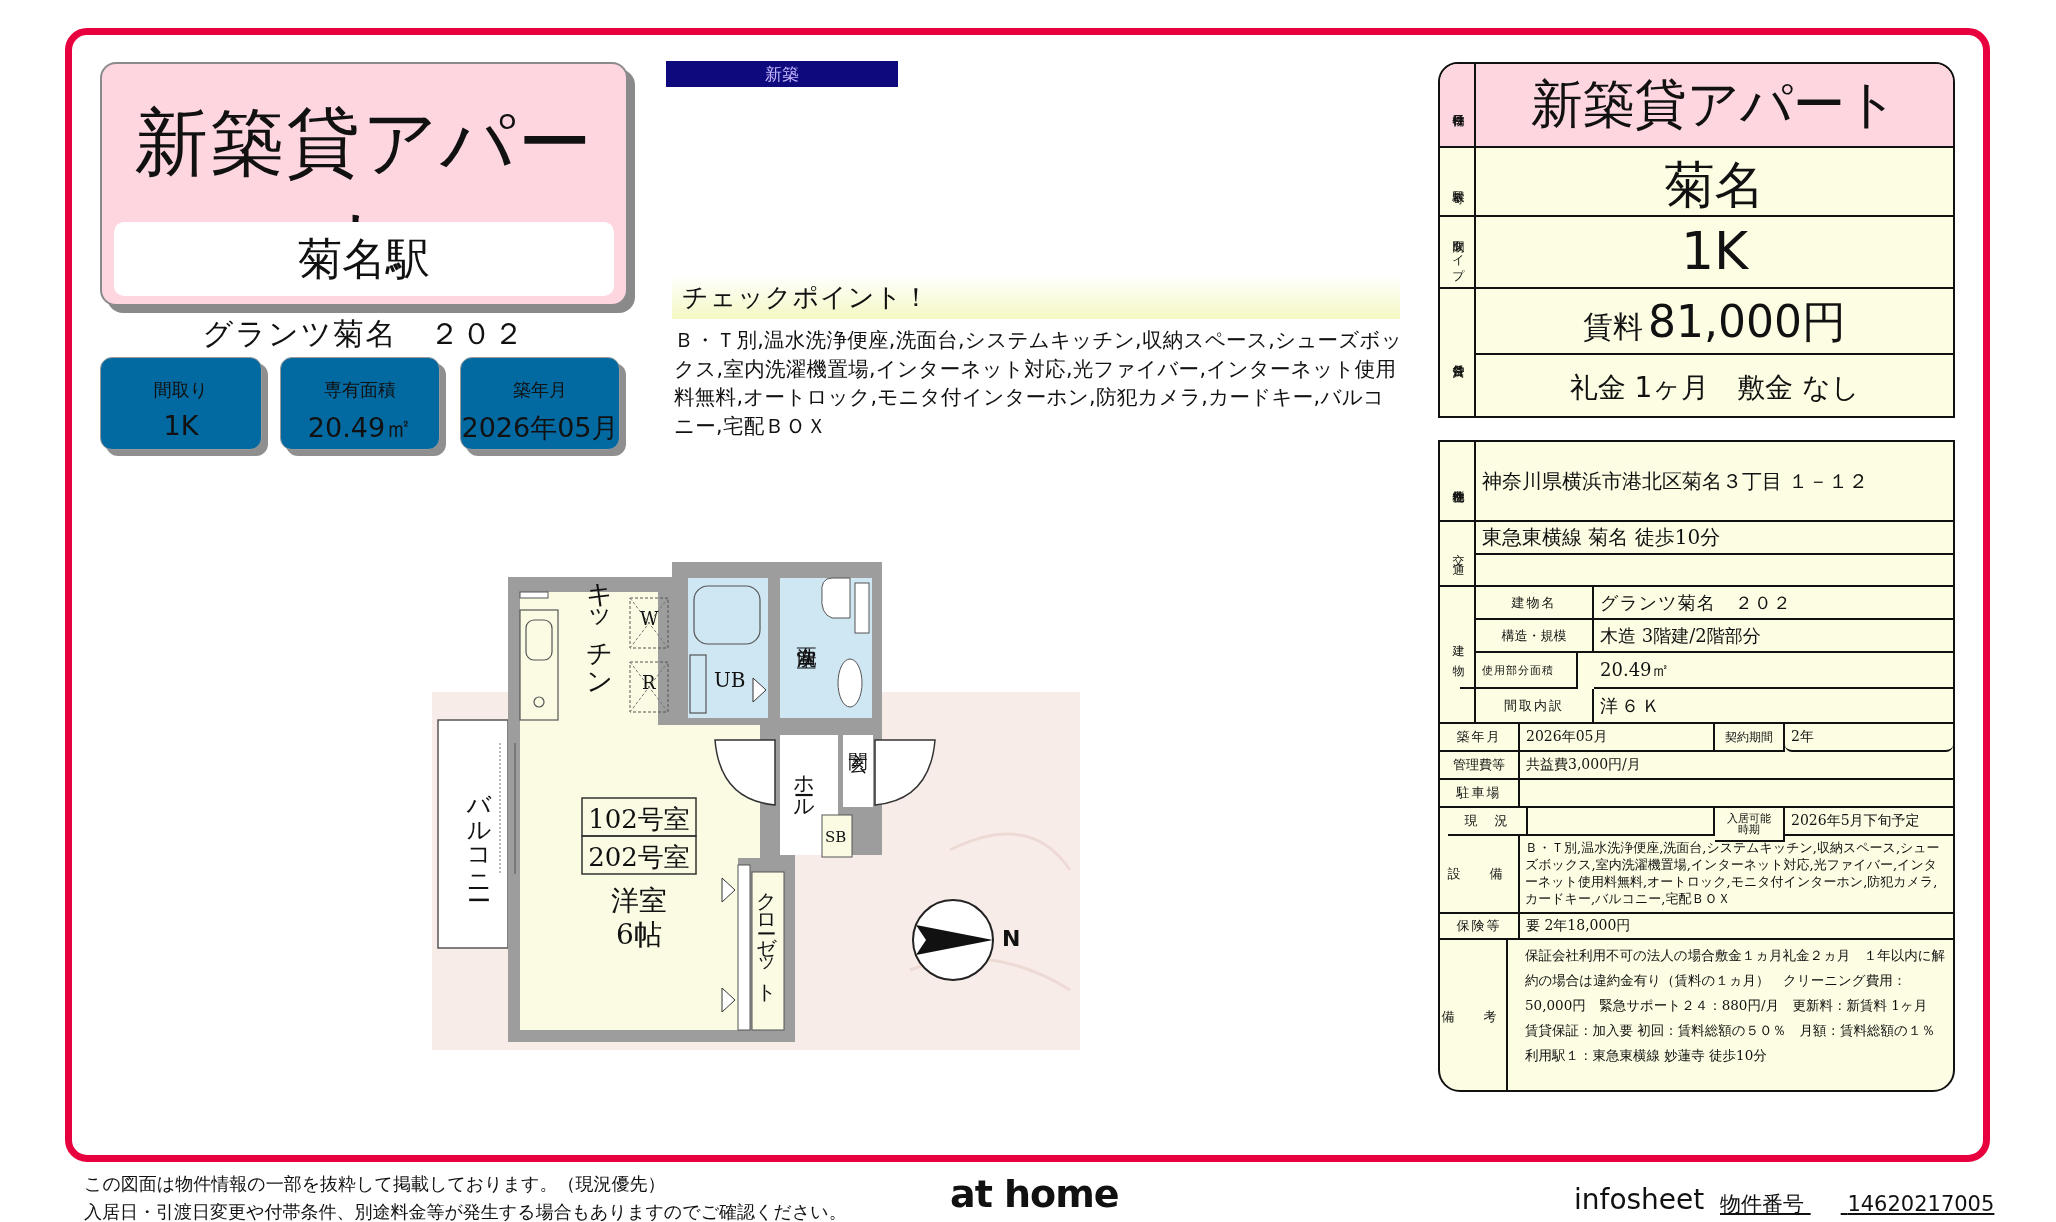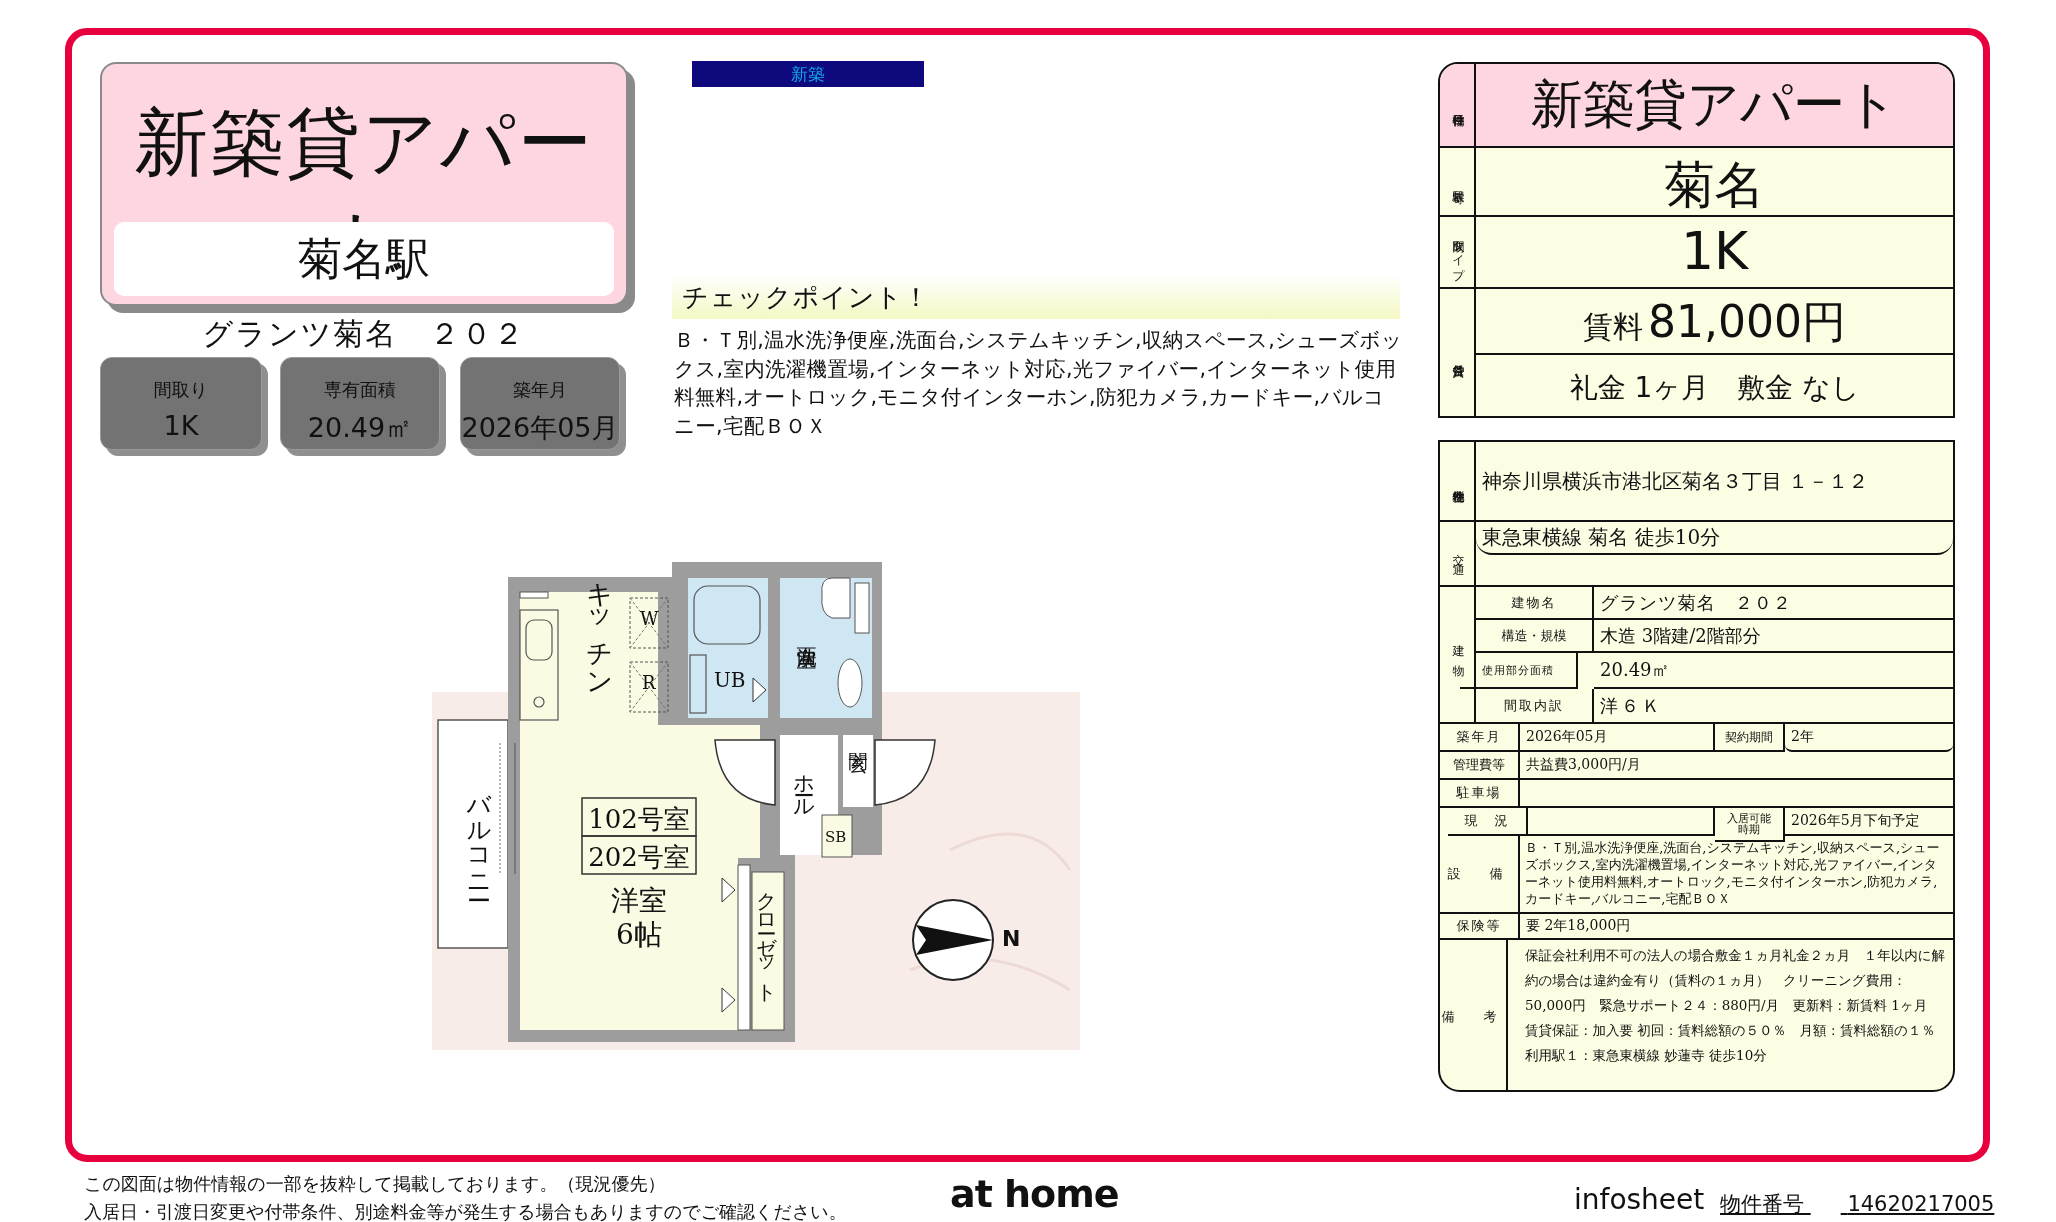--- a/index.html
+++ b/index.html
@@ -25,31 +25,31 @@
     position: absolute; left: 12px; top: 158px; right: 12px; height: 74px;
     background: #fff; border-radius: 10px; text-align: center;
     font-size: 44px; line-height: 74px;
   }
   .building-name {
     position: absolute; left: 100px; top: 314px; width: 528px; text-align: center;
     font-size: 30px; letter-spacing: 2px;
   }
   .cards { position: absolute; left: 100px; top: 357px; }
   .card {
-    position: absolute; top: 0; height: 93px; background: #737373;
+    position: absolute; top: 0; height: 93px; background: #0369a1;
     border: 1px solid #9a9a9a; border-radius: 12px; box-shadow: 6px 6px 0 #8f8f8f;
     text-align: center;
   }
   .card .lbl { margin-top: 20px; font-size: 18px; }
   .card .val { margin-top: 8px; font-size: 27px; }
 
   
   .tag-new {
-    position: absolute; left: 692px; top: 61px; width: 232px; height: 26px;
-    background: #0e0a7e; color: #0ea5e9; font-size: 17px; text-align: center; line-height: 26px;
+    position: absolute; left: 666px; top: 61px; width: 232px; height: 26px;
+    background: #0e0a7e; color: #c4b5fd; font-size: 17px; text-align: center; line-height: 26px;
   }
   .checkpoint-head {
     position: absolute; left: 672px; top: 275px; width: 728px; height: 44px;
     background: linear-gradient(to bottom, #ffffff 0%, #f4f8c2 100%);
     font-size: 26px; line-height: 44px; padding-left: 10px; letter-spacing: 1px;
   }
   .checkpoint-body {
     position: absolute; left: 674px; top: 326px; width: 730px;
     font-size: 20.5px; line-height: 28.5px; letter-spacing: 0.3px;
   }
@@ -218,21 +218,21 @@
 <div class="rt rt-lower">
 
   <div class="cell" style="left:0;top:0;width:36px;height:80px;">
     <div class="vlabel" style="height:78px;writing-mode:vertical-rl;">物件所在地</div>
   </div>
   <div class="cell val-serif" style="left:36px;top:0;right:0;border-right:none;height:80px;font-size:20px;">神奈川県横浜市港北区菊名３丁目 １－１２</div>
 
   <div class="cell" style="left:0;top:80px;width:36px;height:65px;">
     <div class="vlabel" style="height:63px;writing-mode:vertical-rl;letter-spacing:10px;">交通</div>
   </div>
-  <div class="cell val-serif" style="left:36px;top:80px;right:0;border-right:none;height:33px;font-size:20px;border-radius:16px;">東急東横線 菊名 徒歩10分</div>
+  <div class="cell val-serif" style="left:36px;top:80px;right:0;border-right:none;height:33px;font-size:20px;">東急東横線 菊名 徒歩10分</div>
   <div class="cell val-serif" style="left:36px;top:113px;right:0;border-right:none;height:32px;"></div>
 
   <div class="cell" style="left:0;top:145px;width:36px;height:137px;">
     <div class="vlabel" style="height:135px;writing-mode:vertical-rl;letter-spacing:20px;">建物</div>
   </div>
   <div class="cell small-label" style="left:36px;top:145px;width:118px;height:33px;">建物名</div>
   <div class="cell val-serif" style="left:154px;top:145px;right:0;border-right:none;height:33px;letter-spacing:1px;">グランツ菊名　２０２</div>
   <div class="cell small-label" style="left:36px;top:178px;width:118px;height:33px;letter-spacing:0;">構造・規模</div>
   <div class="cell val-serif" style="left:154px;top:178px;right:0;border-right:none;height:33px;">木造 3階建/2階部分</div>
   <div class="cell small-label" style="left:20px;top:211px;width:118px;height:36px;font-size:11px;letter-spacing:1px;">使用部分面積</div>

